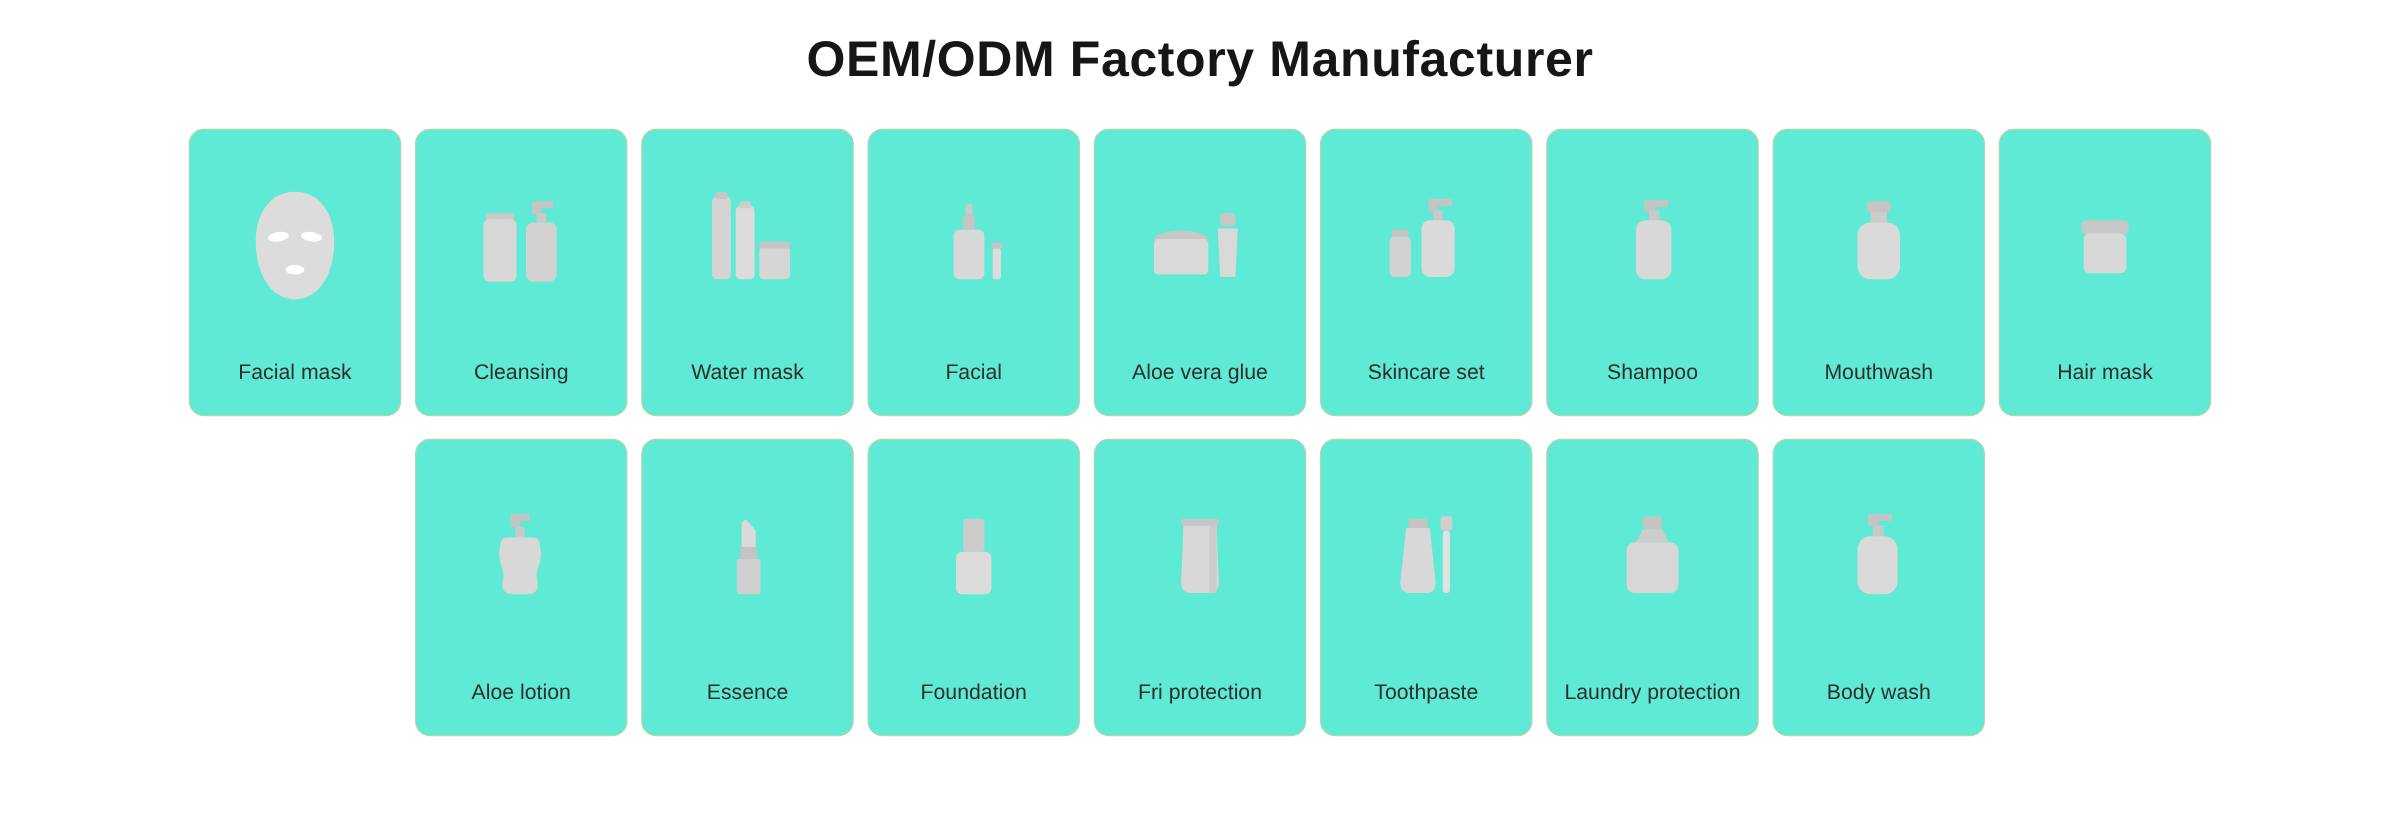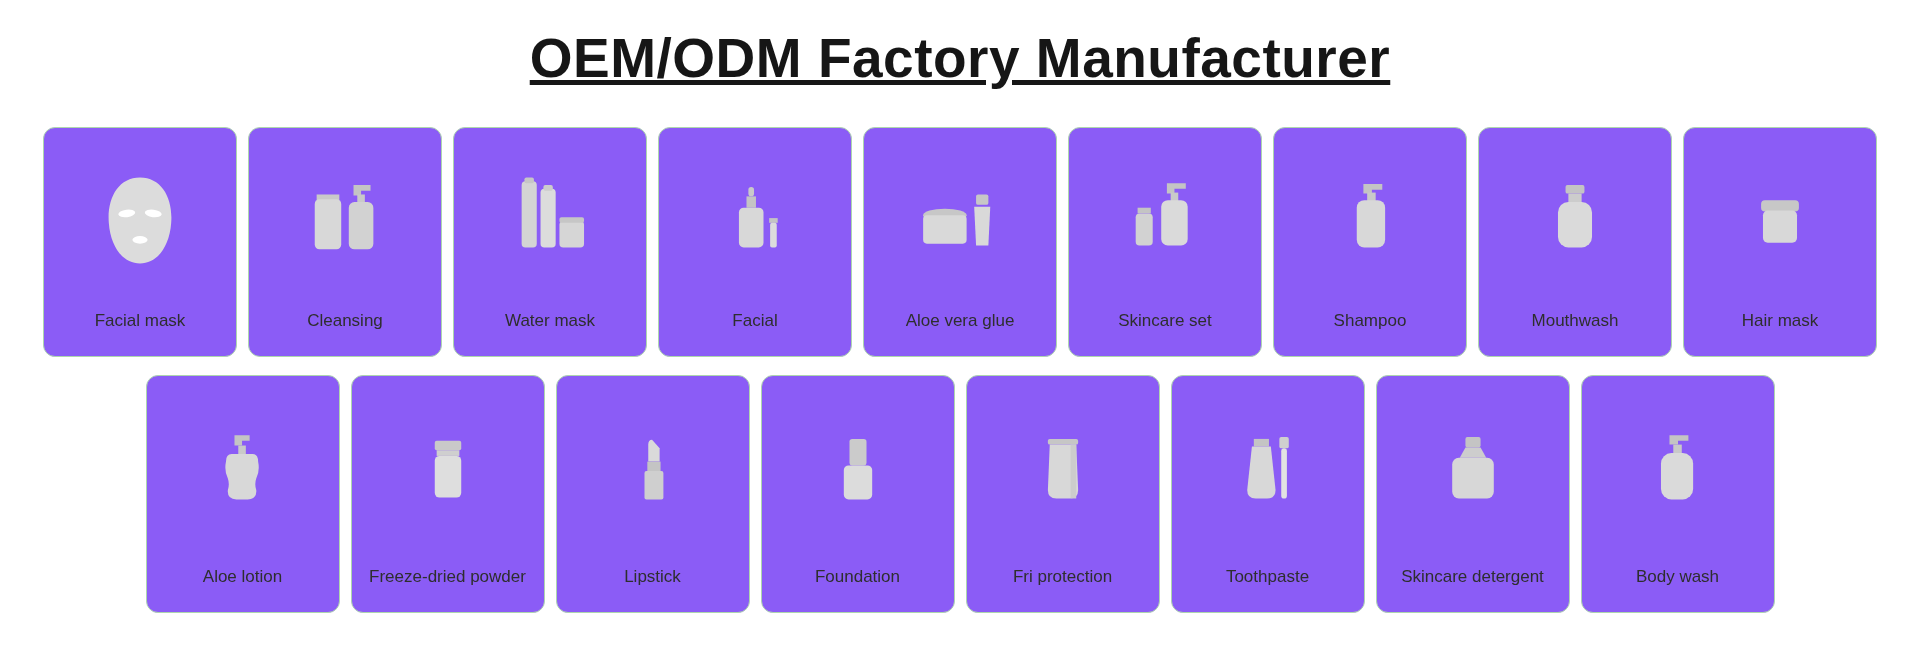--- a/index.html
+++ b/index.html
@@ -7,42 +7,41 @@
     margin: 0;
     padding: 0;
     background: #ffffff;
     width: 1920px;
     height: 650px;
     overflow: hidden;
     font-family: "Liberation Sans", sans-serif;
   }
   .page-title {
     text-align: center;
-    font-size: 55px;
+    font-size: 40px;
     font-weight: bold;
     color: #161616;
     margin-top: 26px;
     letter-spacing: 0.5px;
-    text-decoration: underline;
   }
   .grid {
     margin-top: 32px;
     display: flex;
     flex-direction: column;
     align-items: center;
     gap: 18px;
   }
   .row {
     display: flex;
     gap: 11px;
   }
   .card {
-    width: 194px;
+    width: 170px;
     height: 230px;
-    background: #8b5cf6;
+    background: #5eead4;
     border: 1px solid #aed6ae;
     border-radius: 12px;
     display: flex;
     flex-direction: column;
     align-items: center;
     cursor: pointer;
   }
   .row-2 .card { height: 238px; }
   .icon-wrap {
     flex: 1 1 auto;
@@ -191,40 +190,30 @@
       <div class="icon-wrap">
         <svg viewBox="0 0 120 110">
           <path d="M51 16 h16 v6 h-8 v5 h-8 z" fill="#c4c4c4"></path>
           <rect x="55" y="27" width="8" height="9" fill="#c9c9c9"></rect>
           <path d="M48 36 h22 q6 0 6 8 q2 10 -2 18 q-2 6 0 12 q1 10 -9 10 h-12 q-10 0 -9 -10 q2 -6 0 -12 q-4 -8 -2 -18 q0 -8 6 -8 z" fill="#d8d8d8"></path>
         </svg>
       </div>
       <div class="card-label">Aloe lotion</div>
     </div>
 
-    <div class="card">
-      <div class="icon-wrap">
-        <svg viewBox="0 0 120 110">
-          <rect x="46" y="22" width="28" height="10" rx="2" fill="#c9c9c9"></rect>
-          <rect x="48" y="32" width="24" height="6" fill="#cfcfcf"></rect>
-          <rect x="46" y="38" width="28" height="44" rx="5" fill="#dedede"></rect>
-        </svg>
-      </div>
-      <div class="card-label">Freeze-dried powder</div>
-    </div>
 
     <div class="card">
       <div class="icon-wrap">
         <svg viewBox="0 0 120 110">
           <path d="M55 44 v-18 q0 -5 4 -5 l8 9 v14 z" fill="#dadada"></path>
           <rect x="54" y="44" width="14" height="10" fill="#c4c4c4"></rect>
           <rect x="51" y="54" width="20" height="30" rx="2" fill="#cfcfcf"></rect>
         </svg>
       </div>
-      <div class="card-label">Lipstick</div>
+      <div class="card-label">Essence</div>
     </div>
 
     <div class="card">
       <div class="icon-wrap">
         <svg viewBox="0 0 120 110">
           <rect x="51" y="20" width="18" height="28" rx="3" fill="#cbcbcb"></rect>
           <rect x="45" y="48" width="30" height="36" rx="5" fill="#dcdcdc"></rect>
         </svg>
       </div>
       <div class="card-label">Foundation</div>
@@ -254,21 +243,21 @@
     </div>
 
     <div class="card">
       <div class="icon-wrap">
         <svg viewBox="0 0 120 110">
           <rect x="52" y="18" width="16" height="11" rx="2" fill="#c4c4c4"></rect>
           <path d="M46 40 l6 -11 h16 l6 11 z" fill="#cdcdcd"></path>
           <rect x="38" y="40" width="44" height="43" rx="7" fill="#d7d7d7"></rect>
         </svg>
       </div>
-      <div class="card-label">Skincare detergent</div>
+      <div class="card-label">Laundry protection</div>
     </div>
 
     <div class="card">
       <div class="icon-wrap">
         <svg viewBox="0 0 120 110">
           <path d="M51 16 h20 v6 h-11 v4 h-9 z" fill="#c4c4c4"></path>
           <rect x="55" y="26" width="9" height="9" fill="#c9c9c9"></rect>
           <rect x="42" y="35" width="34" height="49" rx="11" fill="#dadada"></rect>
         </svg>
       </div>

